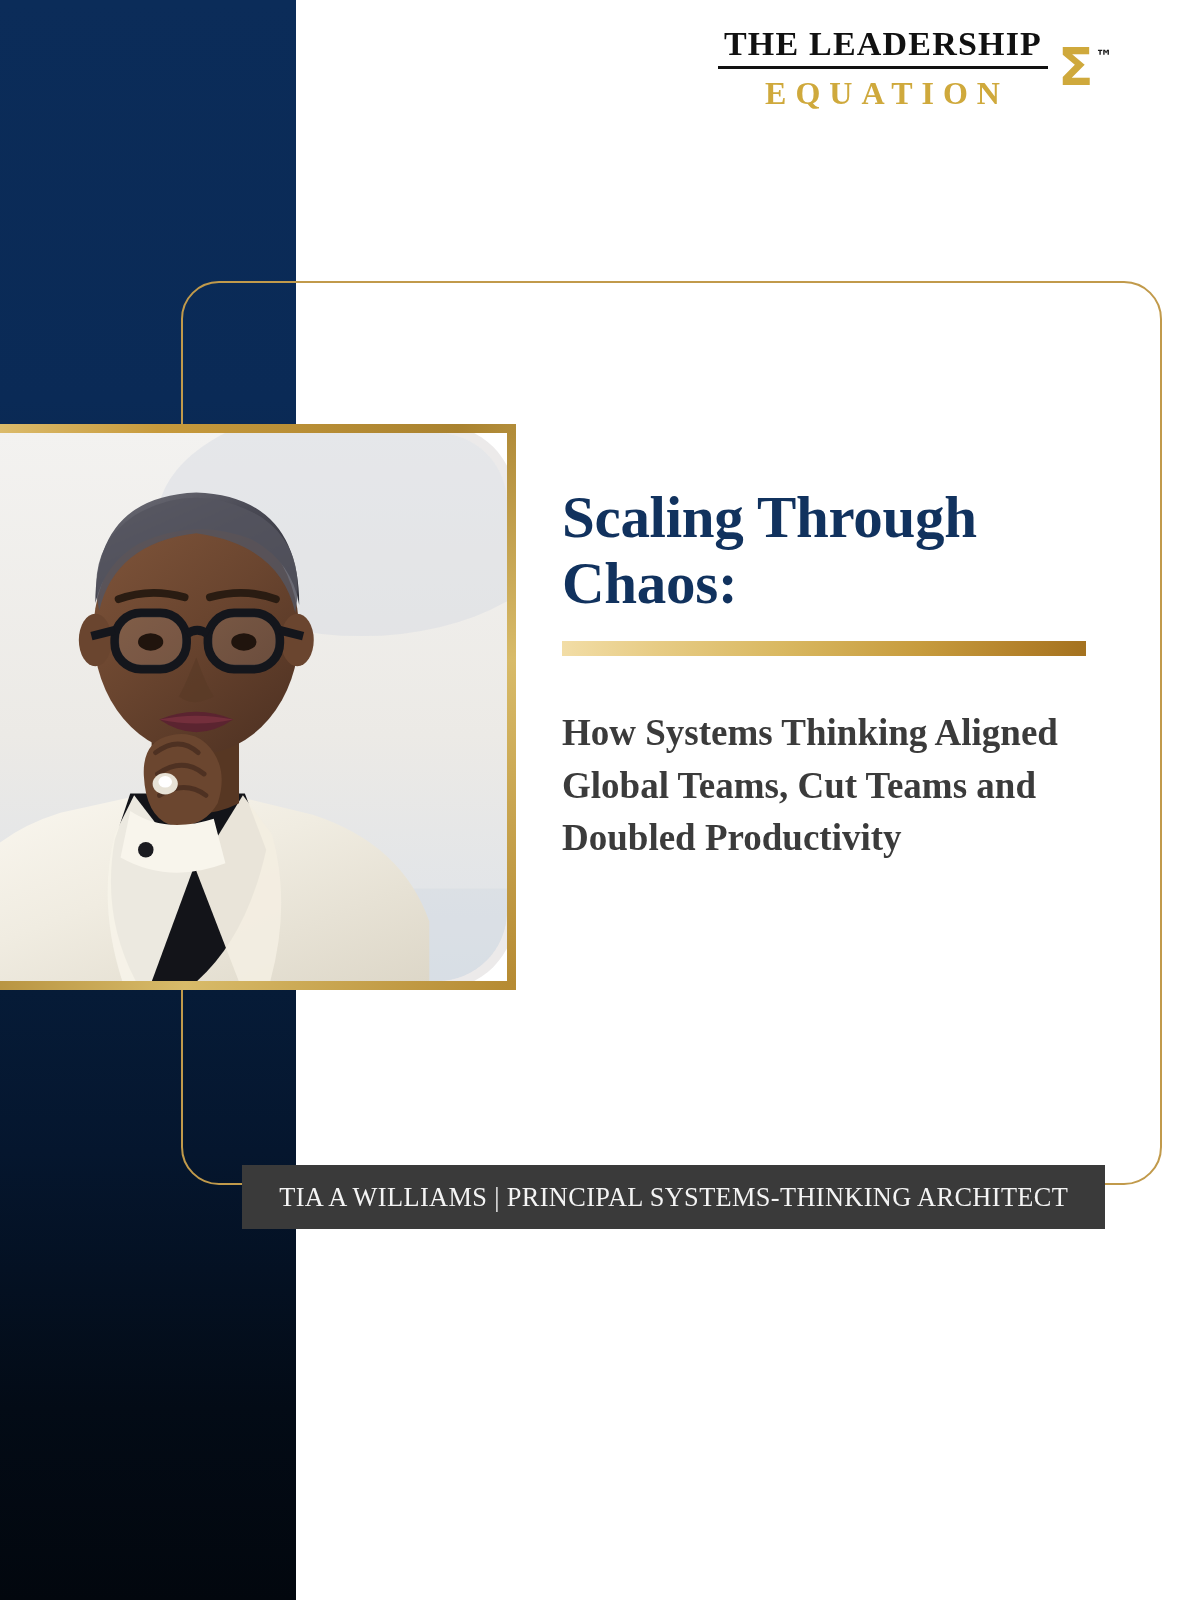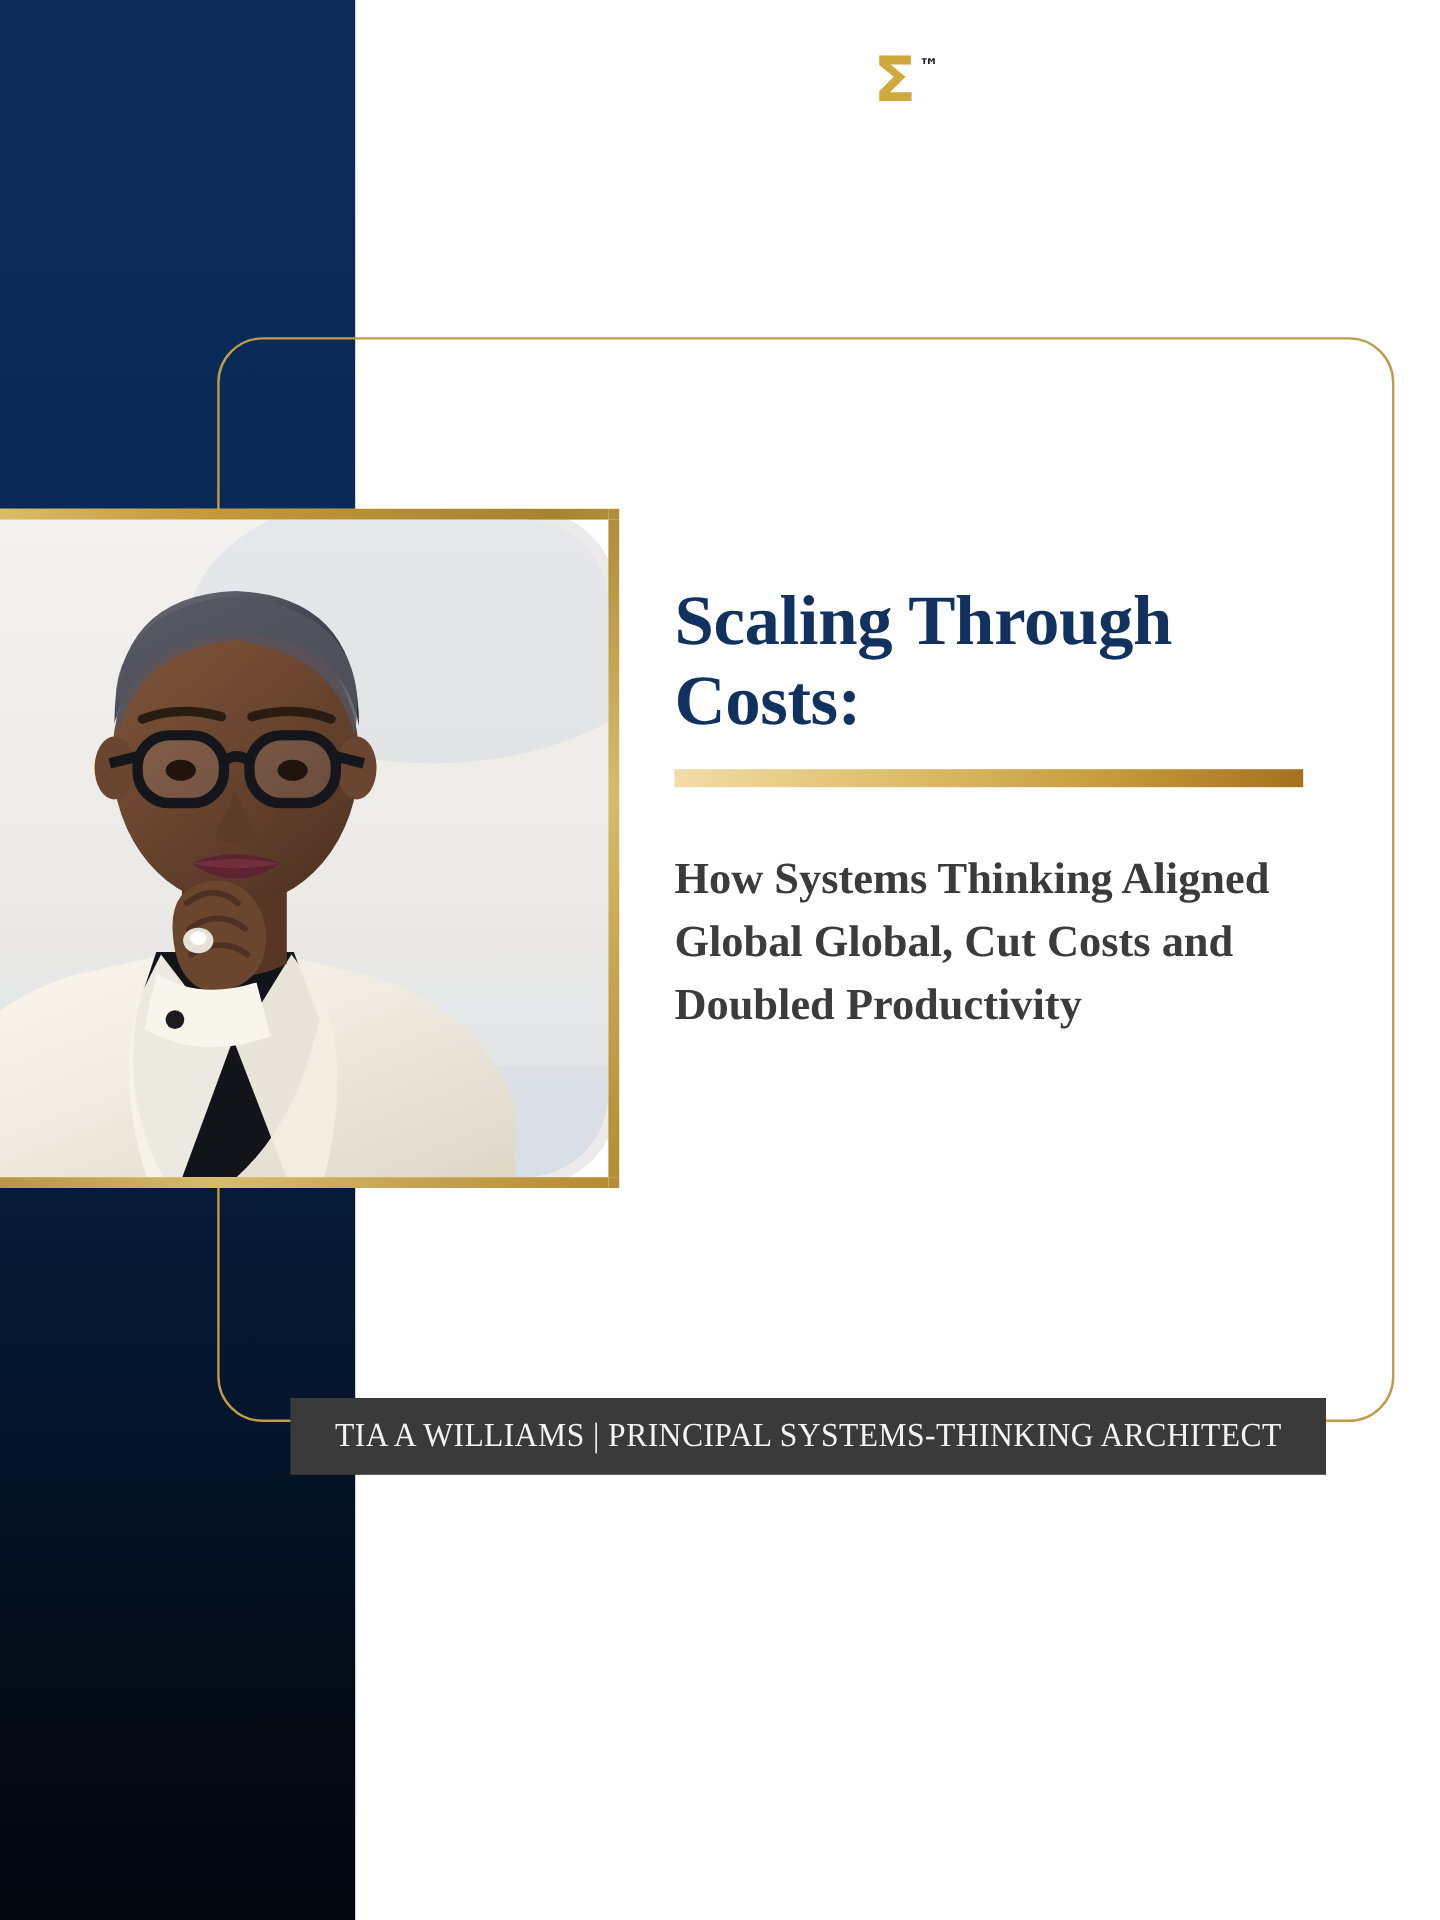--- a/index.html
+++ b/index.html
@@ -207,20 +207,25 @@
 </head>
 <body>
 
 <div class="page">
 
   <div class="navy-panel"></div>
 
   <div class="gold-frame"></div>
 
   <div class="logo-block">
+    <div class="logo-fraction">
+      <div class="logo-top">THE LEADERSHIP</div>
+      <div class="logo-rule"></div>
+      <div class="logo-bottom">EQUATION</div>
+    </div>
     <div class="logo-sigma-wrap">
       <span class="logo-sigma">Σ</span>
       <span class="logo-tm">™</span>
     </div>
   </div>
 
   <div class="portrait-card">
     <div class="portrait-inner">
       <svg class="portrait-svg" viewBox="0 0 620 566" preserveAspectRatio="xMidYMid slice">
         <defs>
@@ -295,23 +300,23 @@
         <ellipse cx="268" cy="362" rx="13" ry="11" fill="#e7e2d6"></ellipse>
         <ellipse cx="268" cy="360" rx="7" ry="6" fill="#ffffff"></ellipse>
 
         <path d="M232 390 Q268 414 318 398 L330 444 Q272 466 222 438 Z" fill="#f8f5ec"></path>
 
         <circle cx="248" cy="430" r="8" fill="#1b1b20"></circle>
       </svg>
     </div>
   </div>
 
-  <div class="title">Scaling Through Costs:</div>
+  <div class="title">Scaling Through Chaos:</div>
 
   <div class="gold-bar"></div>
 
-  <div class="subtitle">How Systems Thinking Aligned Global Global, Cut Costs and Doubled Productivity</div>
+  <div class="subtitle">How Systems Thinking Aligned Global Teams, Cut Teams and Doubled Productivity</div>
 
   <div class="author-bar">
     <span class="author-text">TIA A WILLIAMS | PRINCIPAL SYSTEMS-THINKING ARCHITECT</span>
   </div>
 
 </div>
 
 </body></html>

